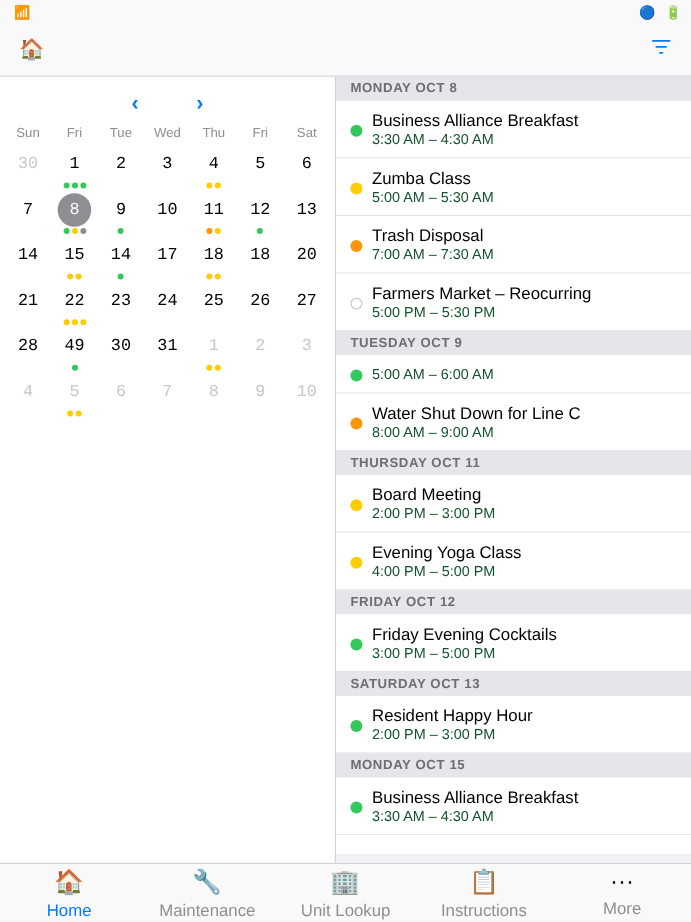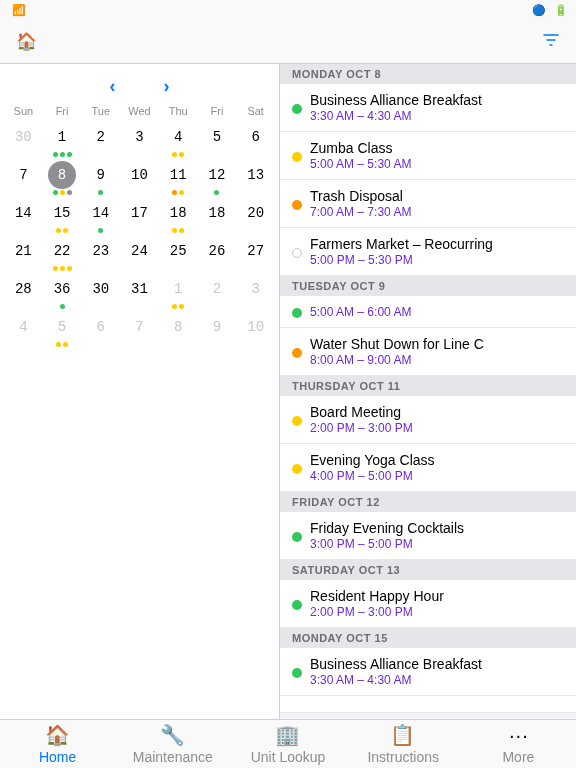--- a/index.html
+++ b/index.html
@@ -68,21 +68,21 @@
       background: #e5e5ea; padding: 4px 12px; font-size: 11px;
       font-weight: 600; color: #6d6d72; letter-spacing: 0.5px;
     }
     .event-item {
       background: #fff; padding: 8px 12px; border-bottom: 1px solid #e5e5ea;
       display: flex; align-items: center; gap: 8px;
     }
     .event-dot { width: 10px; height: 10px; border-radius: 50%; flex-shrink: 0; margin-top: 3px; }
     .event-info {}
     .event-title { font-size: 14px; font-weight: 500; color: #000; }
-    .event-time { font-size: 12px; color: #6d28d9; margin-top: 1px; }
+    .event-time { font-size: 12px; color: #14532d; margin-top: 1px; }
 
     
     .tab-bar {
       display: flex; background: #f9f9f9; border-top: 1px solid #d1d1d6;
       height: 49px; align-items: center;
     }
     .tab-item {
       flex: 1; display: flex; flex-direction: column; align-items: center;
       justify-content: center; gap: 2px; cursor: pointer;
     }
@@ -259,21 +259,21 @@
         <div class="cal-cell">
           <div class="cal-date">26</div>
         </div>
         <div class="cal-cell">
           <div class="cal-date">27</div>
         </div>
         <div class="cal-cell">
           <div class="cal-date">28</div>
         </div>
         <div class="cal-cell">
-          <div class="cal-date">36</div>
+          <div class="cal-date">49</div>
           <div class="cal-dots">
             <div class="dot" style="background: rgb(52, 199, 89);"></div>
           </div>
         </div>
         <div class="cal-cell">
           <div class="cal-date">30</div>
         </div>
         <div class="cal-cell">
           <div class="cal-date">31</div>
         </div>

